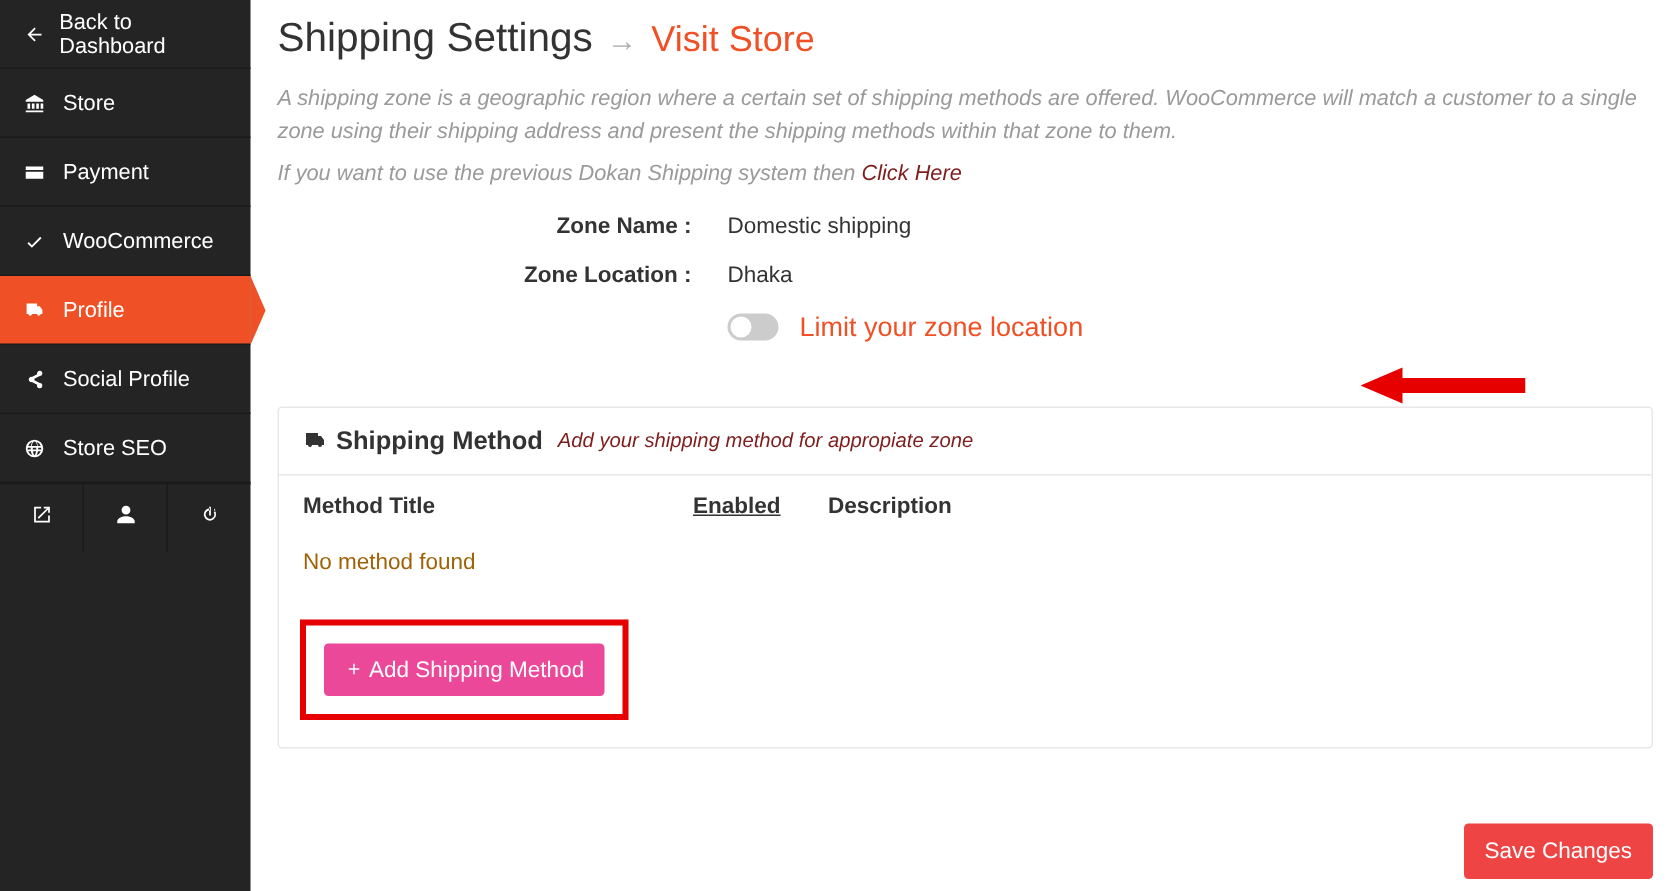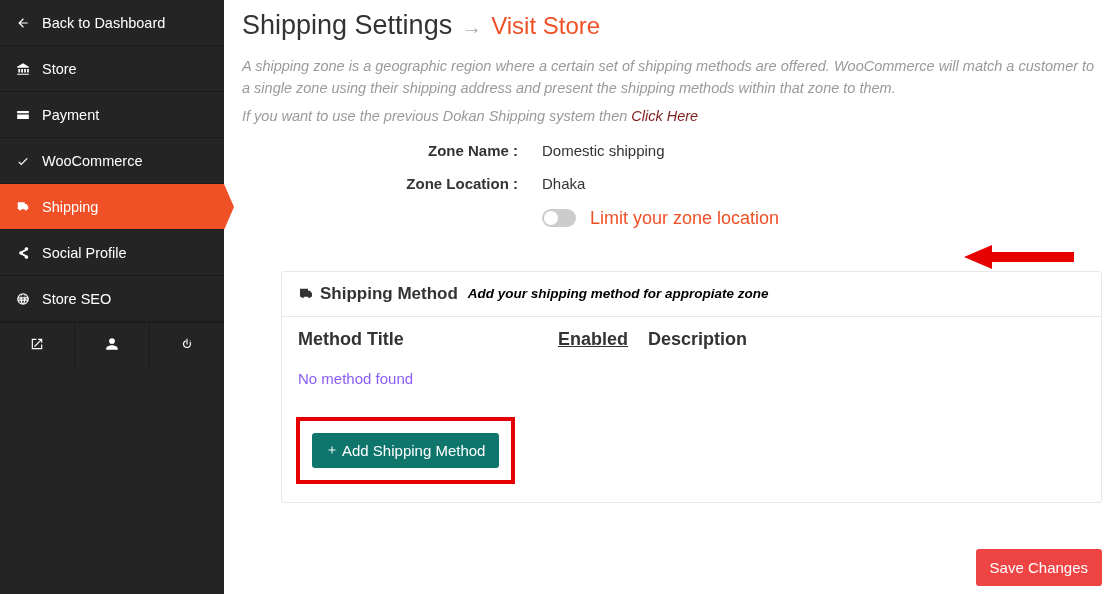--- a/index.html
+++ b/index.html
@@ -7,21 +7,21 @@
     font-family: "Helvetica Neue", Helvetica, Arial, sans-serif;
     background: #fff;
     width: 1120px;
     height: 594px;
     overflow: hidden;
     position: relative;
   }
   .layout { display: flex; width: 100%; height: 100%; }
   
   .sidebar {
-    width: 224px;
+    width: 167px;
     background: #242424;
     color: #fff;
     display: flex;
     flex-direction: column;
   }
   .side-item {
     display: flex;
     align-items: center;
     height: 46px;
     padding: 0 16px;
@@ -139,61 +139,60 @@
   .arrow-annotation {
     position: absolute;
     left: 740px;
     top: 243px;
   }
 
   .panel {
     border: 1px solid #e8e8e8;
     border-radius: 3px;
     margin-top: 42px;
-    margin-left: 39px;
   }
   .panel-header {
     padding: 12px 16px;
     border-bottom: 1px solid #e8e8e8;
     font-size: 17px;
     font-weight: 700;
     color: #333;
     display: flex;
     align-items: center;
   }
   .panel-header .icon { margin-right: 6px; display:inline-flex; }
   .panel-header .sub {
-    font-weight: 700;
+    font-weight: 400;
     font-style: italic;
-    color: #000000;
+    color: #7f1d1d;
     font-size: 13.5px;
     margin-left: 10px;
   }
   .panel-body { padding: 12px 16px 18px 16px; }
   .tbl-head {
     display: flex;
     font-weight: 700;
-    font-size: 18px;
+    font-size: 15px;
     color: #333;
     margin-bottom: 20px;
   }
   .col-title { width: 260px; }
   .col-enabled { width: 90px; text-decoration: underline; }
   .col-desc { flex: 1; }
-  .no-method { font-size: 15px; color: #8b5cf6; margin-bottom: 10px; }
+  .no-method { font-size: 15px; color: #a16207; margin-bottom: 10px; }
 
   .add-wrap {
     border: 4px solid #e60000;
     display: inline-block;
     padding: 12px 12px;
     margin-top: 20px;
     margin-left: -2px;
   }
   .btn-orange {
-    background: #0f766e;
+    background: #ec4899;
     color: #fff;
     border: none;
     padding: 9px 14px;
     font-size: 15px;
     border-radius: 3px;
     cursor: pointer;
     display: inline-flex;
     align-items: center;
   }
   .btn-orange svg { fill:#fff; margin-right:4px; }
@@ -247,21 +246,21 @@
           </svg>
       </span>
       <span>WooCommerce</span>
     </div>
     <div class="side-item active">
       <span class="icon">
         <svg width="14" height="14" viewBox="0 0 24 24">
             <path d="M3 4h12v9H3V4zm12 3h3l3 4v5h-2a2 2 0 11-4 0H9a2 2 0 11-4 0H3v-3h12V7z"></path>
           </svg>
       </span>
-      <span>Shipping</span>
+      <span>Profile</span>
     </div>
     <div class="side-item">
       <span class="icon">
         <svg width="14" height="14" viewBox="0 0 24 24">
             <path d="M18 8a3 3 0 10-2.83-4H15a3 3 0 00.06 1.93L8.9 9.04a3 3 0 100 5.92l6.16 3.11A3 3 0 1018 16l-6.16-3.11a3 3 0 000-1.78L18 8z"></path>
           </svg>
       </span>
       <span>Social Profile</span>
     </div>
     <div class="side-item">

